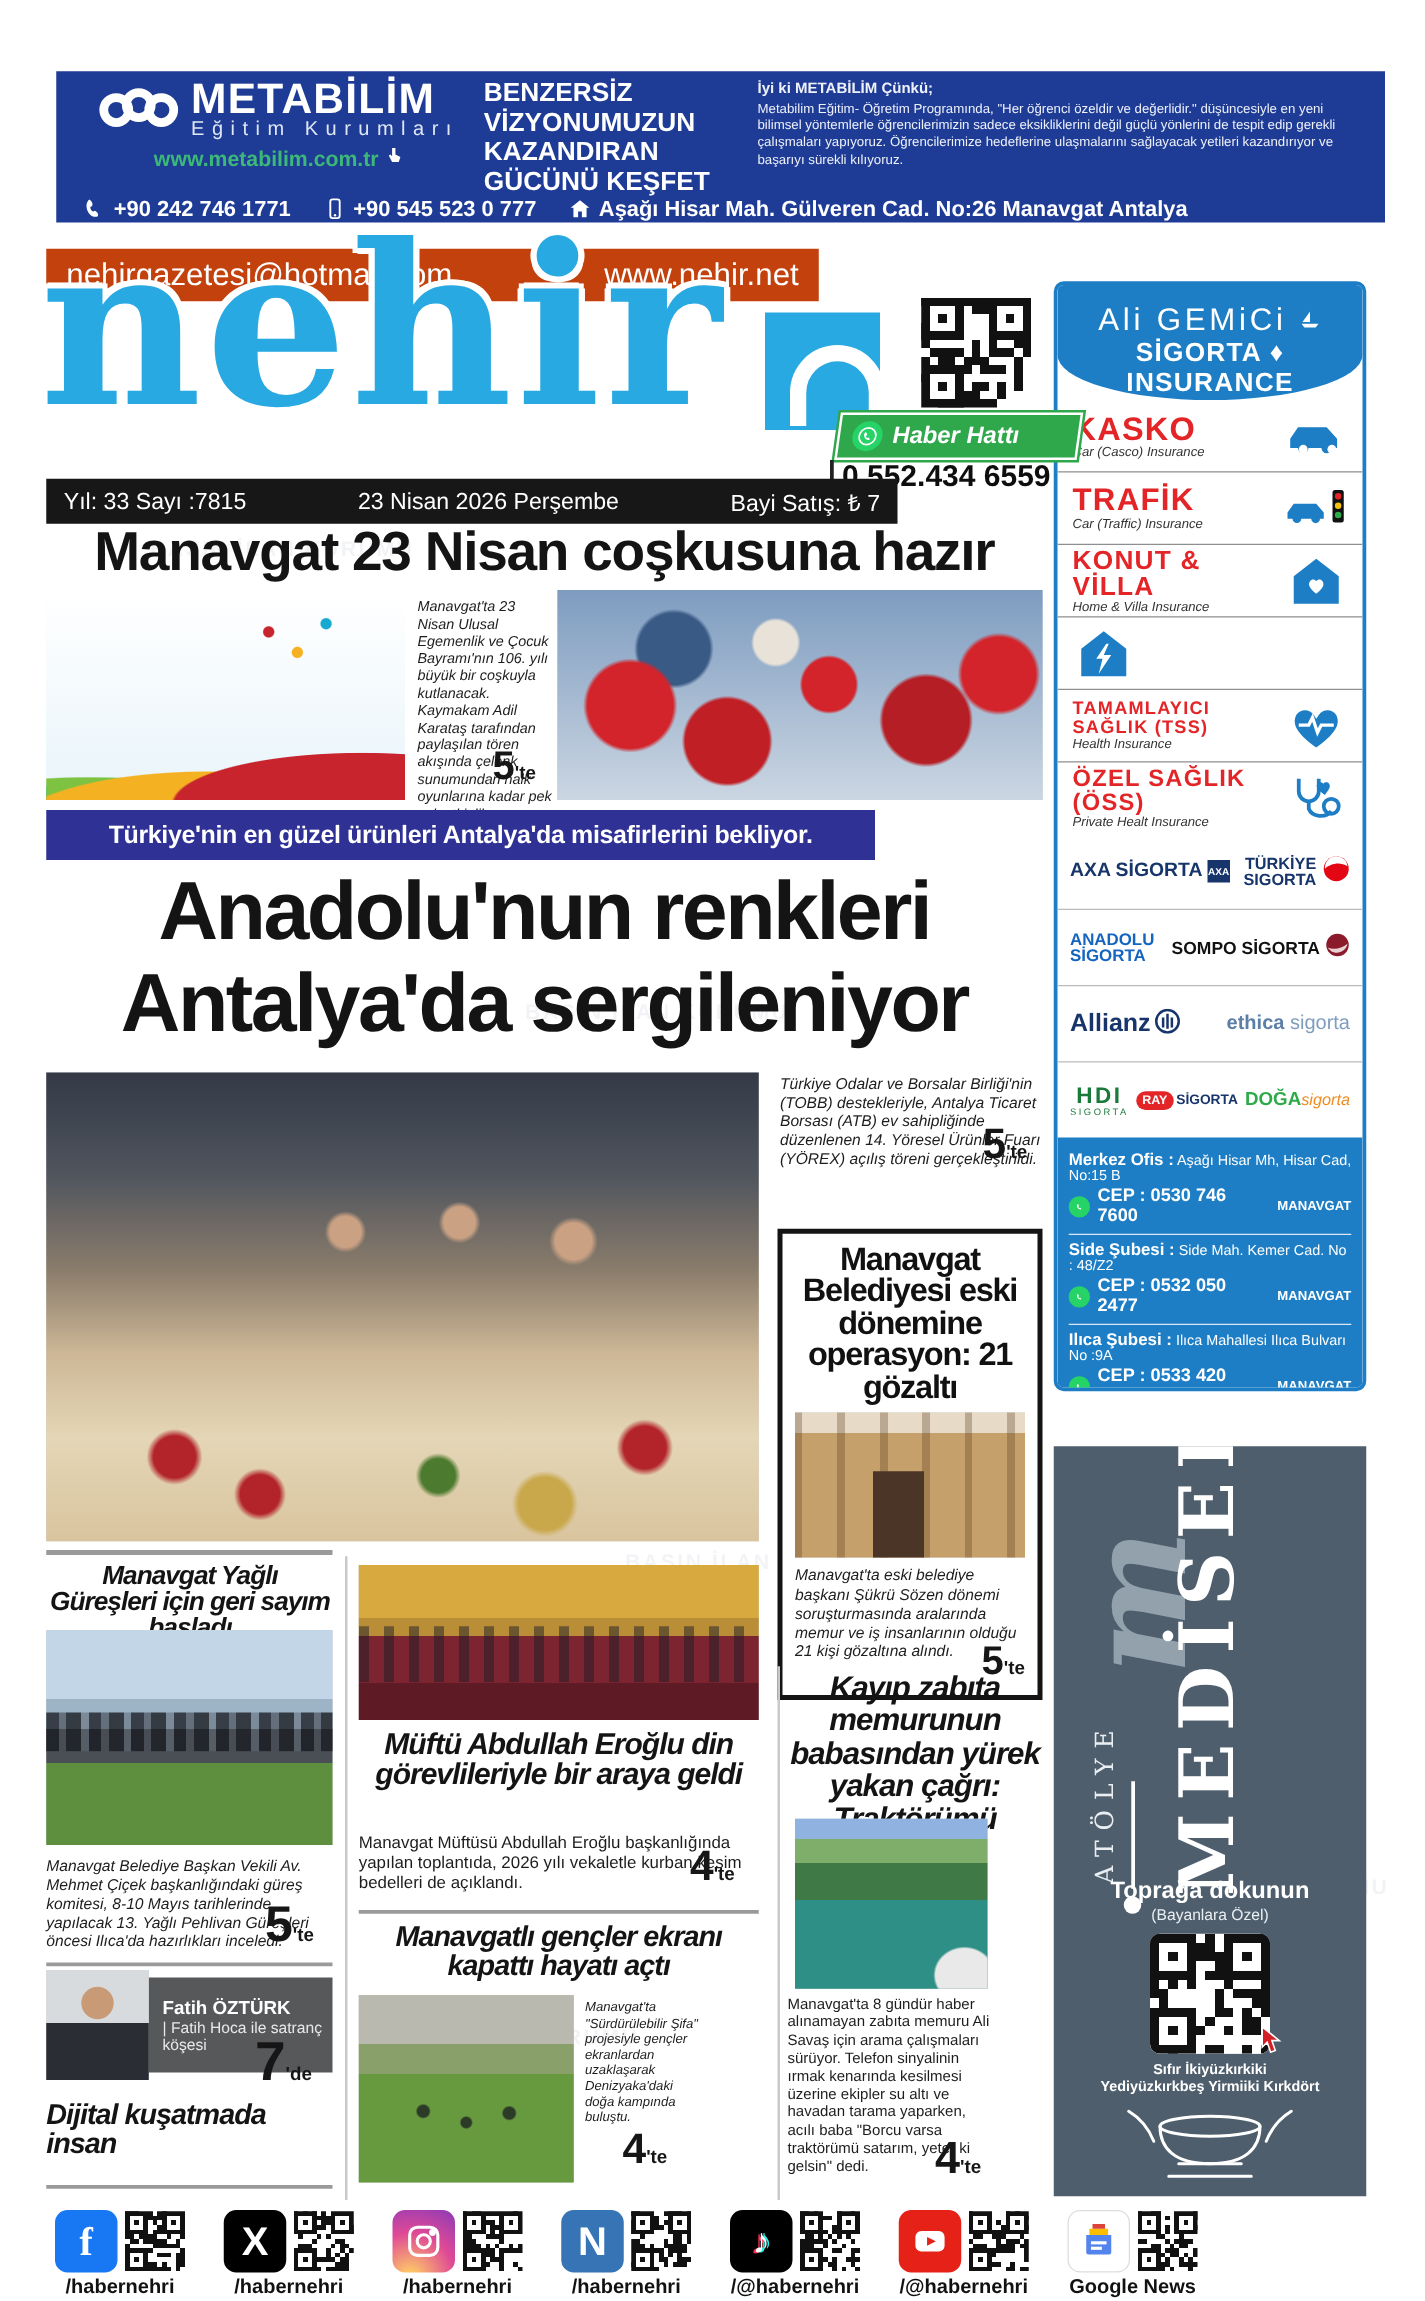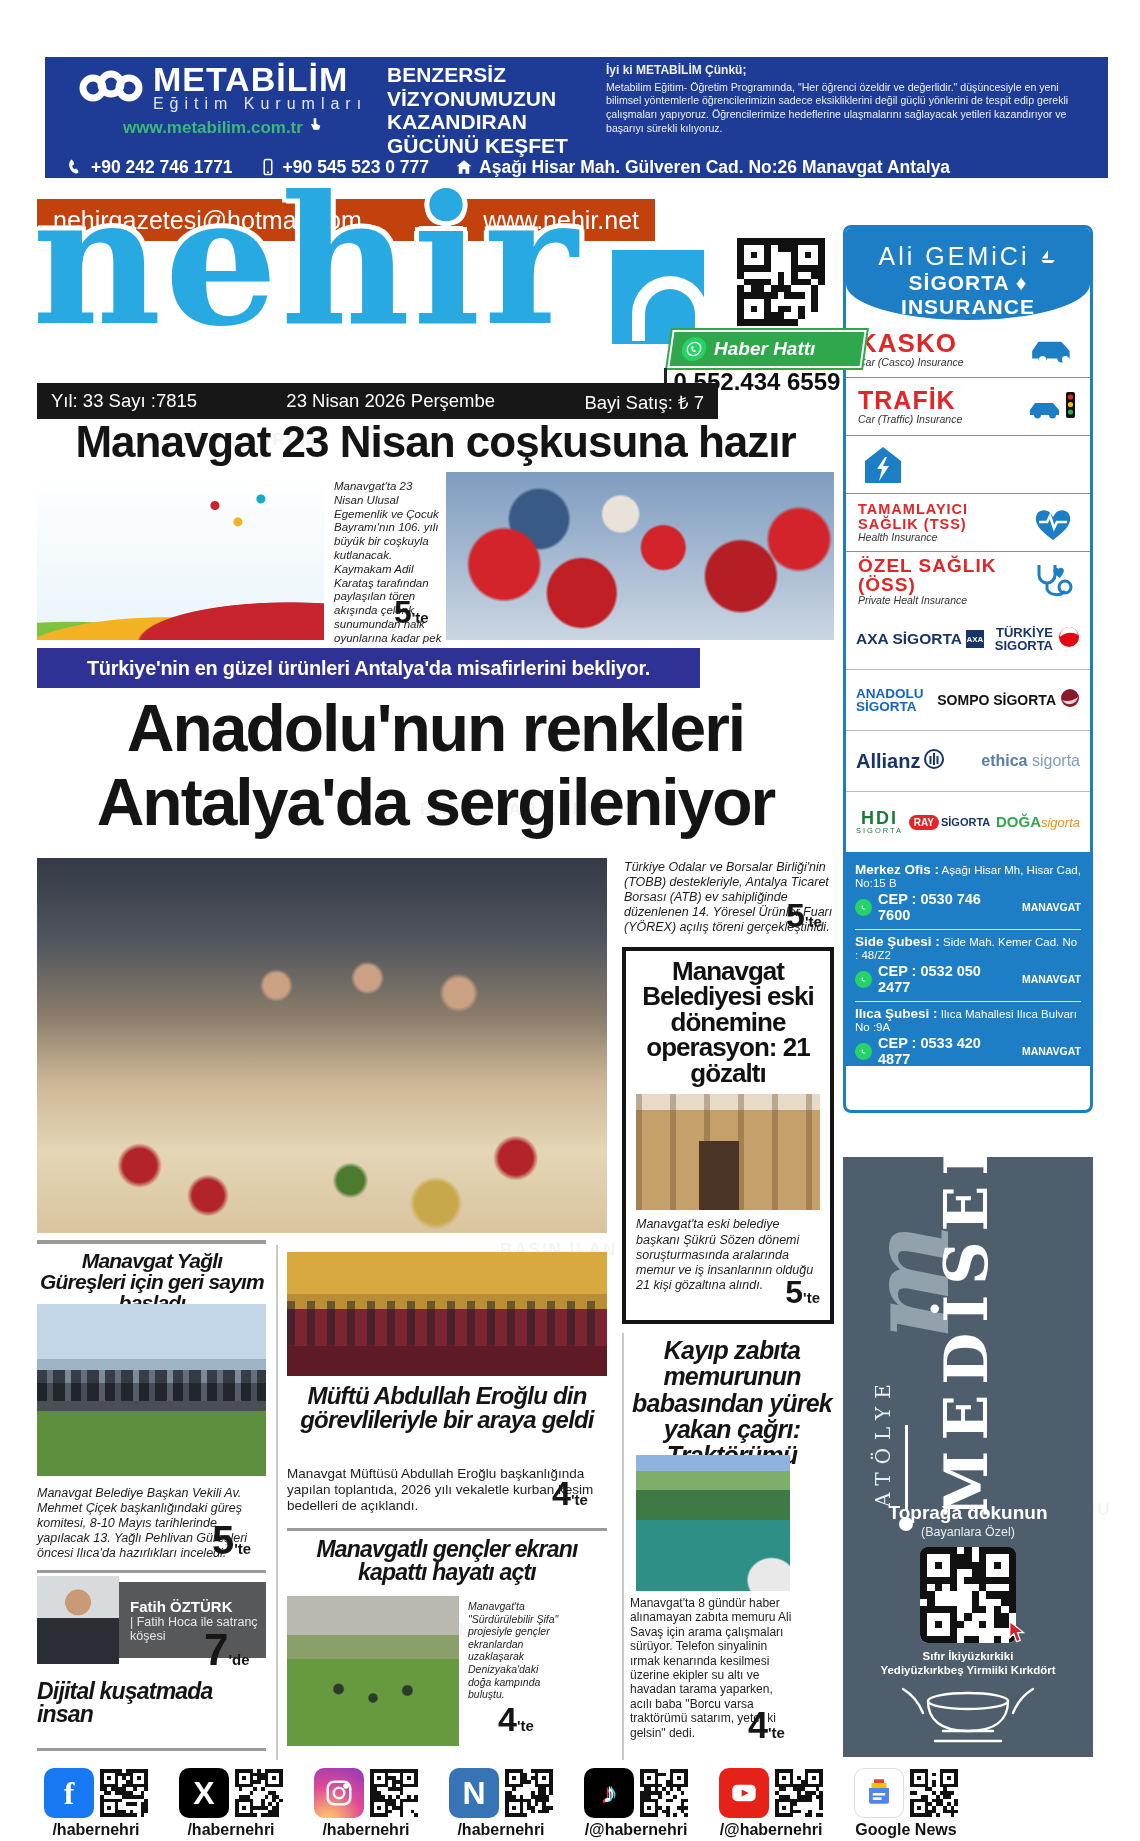--- a/index.html
+++ b/index.html
@@ -97,21 +97,21 @@
     radial-gradient(circle at 70% 63%,#2c3a28 0 3%,transparent 4%),
     linear-gradient(180deg,#b9b9af 0 26%,#8aa06b 26% 42%,#679a3e 42% 100%);}
   .ph-river{background-image:
     radial-gradient(ellipse at 88% 92%,#e9e9e9 0 12%,transparent 13%),
     linear-gradient(180deg,#8fb2e0 0 12%,#7fae6b 12% 26%,#3f7a46 26% 48%,#2d8f85 48% 100%);}
   .ph-portrait{background-image:
     radial-gradient(circle at 50% 30%,#c99a76 0 17%,transparent 18%),
     linear-gradient(180deg,#d8dbde 0 48%,#2a2d33 48% 100%);}
 
   
-  #opbox{left:622px;top:947px;width:212px;height:377px;border:4px solid #141414;background:#fff;padding:8px 10px;box-sizing:border-box;}
+  #opbox{left:622px;top:983px;width:212px;height:377px;border:4px solid #141414;background:#fff;padding:8px 10px;box-sizing:border-box;}
   #opbox .bh{font-weight:bold;font-size:26px;letter-spacing:-1px;line-height:.98;text-align:center;}
   #opbox .bphoto{width:100%;height:116px;margin:8px 0 7px 0;}
   #opbox .bt{font-size:12.5px;line-height:1.22;}
 
   
   .colhl{position:absolute;font-weight:bold;letter-spacing:-.8px;line-height:1;color:#141414;text-align:center;font-style:italic;}
   .coltxt{position:absolute;font-style:italic;font-size:12.5px;line-height:1.2;color:#1d1d1d;}
   #fatihbox{left:70px;top:1582px;width:196px;height:76px;background:#57585a;color:#fff;display:flex;flex-direction:column;justify-content:center;padding-left:60px;box-sizing:border-box;}
   #fatihbox .n{font-weight:bold;font-size:15px;}
   #fatihbox .t{font-size:12.5px;color:#e8e8e8;}
@@ -425,20 +425,32 @@
           <div class="pt" style="font-size:25px;">TRAFİK</div>
           <div class="psub">Car (Traffic) Insurance</div>
         </span>
       <span class="pic">
           <svg width="50" height="38" viewBox="0 0 50 38">
             <path fill="#1d7ec6" d="M2 22l5-7h18l6 7v5h-3a3.4 3.4 0 0 1-7 0H13a3.4 3.4 0 0 1-7 0H2z"></path>
             <rect x="38" y="4" width="9" height="26" rx="2" fill="#111"></rect>
             <circle cx="42.5" cy="9" r="2.6" fill="#e42528"></circle>
             <circle cx="42.5" cy="16.5" r="2.6" fill="#f4c20d"></circle>
             <circle cx="42.5" cy="24" r="2.6" fill="#2faa4a"></circle>
+          </svg>
+        </span>
+    </div>
+    <div class="prow">
+      <span>
+          <div class="pt" style="font-size:21px;">KONUT &amp; VİLLA</div>
+          <div class="psub">Home &amp; Villa Insurance</div>
+        </span>
+      <span class="pic">
+          <svg width="42" height="40" viewBox="0 0 40 40">
+            <path fill="#1d7ec6" d="M20 2l18 14v22H2V16z"></path>
+            <path fill="#fff" d="M20 30c-5-4-7-7-5-10 1.4-2 4-1.6 5 0 1-1.6 3.6-2 5 0 2 3 0 6-5 10z"></path>
           </svg>
         </span>
     </div>
     <div class="prow">
       <span class="pic">
           <svg width="42" height="40" viewBox="0 0 40 40">
             <path fill="#1d7ec6" d="M20 2l18 14v22H2V16z"></path>
             <path fill="#fff" d="M22 12l-8 12h5l-3 12 10-15h-6l4-9z"></path>
           </svg>
         </span>

